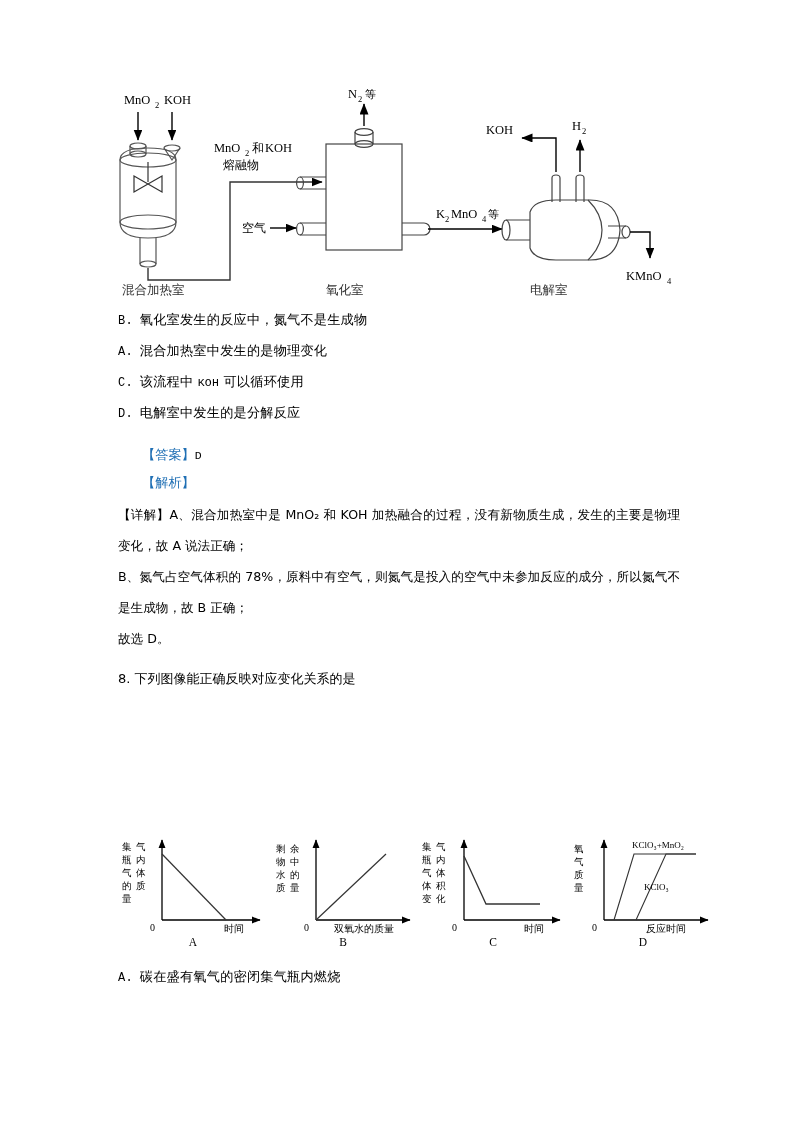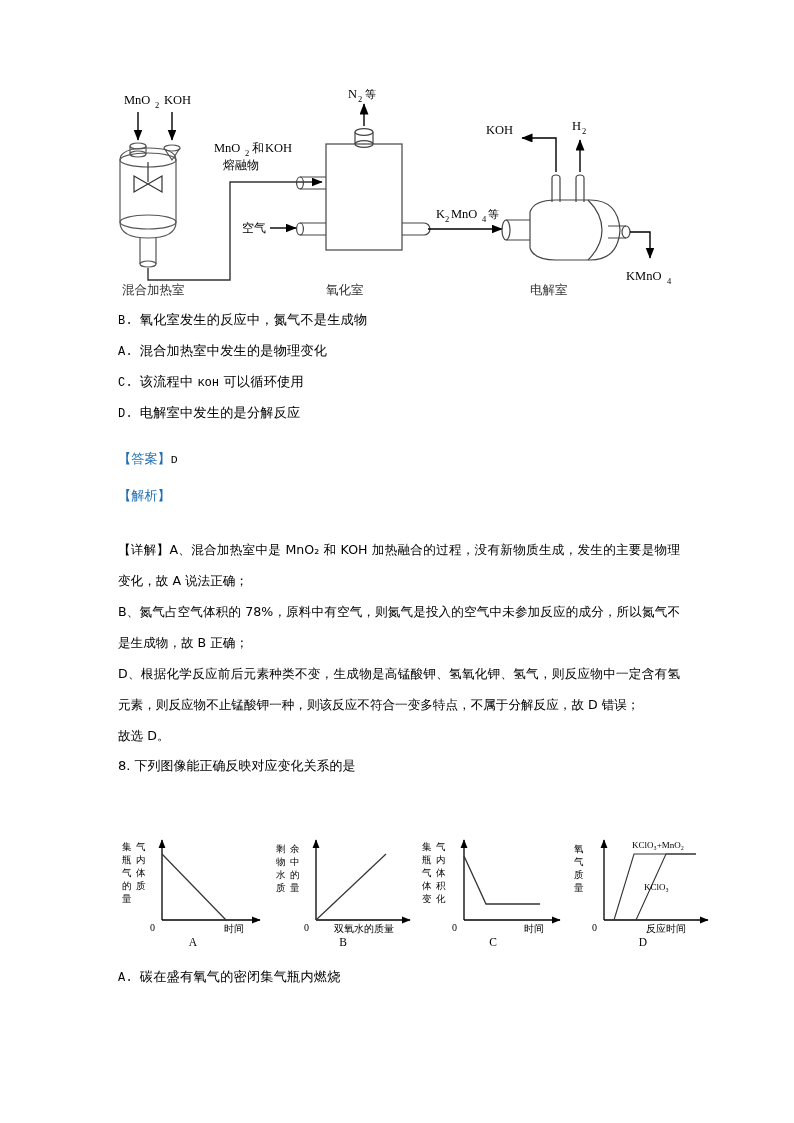--- a/index.html
+++ b/index.html
@@ -51,22 +51,23 @@
     padding-right: 7px;
   }
   .cn { font-family: "DejaVu Sans", "Liberation Sans", sans-serif; font-size: 13.2px; }
   .mono-inline {
     font-family: "Liberation Mono", "DejaVu Sans Mono", monospace;
     font-size: 11.5px;
   }
   .blue { color: #1f6fb4; }
   .ans-line {
     font-size: 13.2px;
-    line-height: 36px;
+    line-height: 27px;
     white-space: nowrap;
+    margin-left: 24px;
   }
   .para {
     font-family: "DejaVu Sans", "Liberation Sans", sans-serif;
     font-size: 12.6px;
     line-height: 31px;
     text-align: justify;
     margin: 0;
   }
   .q8 {
     font-family: "DejaVu Sans", "Liberation Sans", sans-serif;
@@ -245,30 +246,29 @@
     </div>
 
     <div class="ans-line" style="margin-top:12px;">
       <span class="cn blue">【答案】</span><span class="mono-inline">D</span>
     </div>
 
     <div class="ans-line">
       <span class="cn blue">【解析】</span>
     </div>
 
-    <p class="para" style="margin-top:20px;"><span>【详解】</span><span>A、混合加热室中是 MnO₂ 和 KOH 加热融合的过程，没有新物质生成，发生的主要是物理变化，故 A 说法正确；</span></p>
+    <p class="para" style="margin-top:3px;"><span>【详解】</span><span>A、混合加热室中是 MnO₂ 和 KOH 加热融合的过程，没有新物质生成，发生的主要是物理变化，故 A 说法正确；</span></p>
 
     <p class="para">B、氮气占空气体积的 78%，原料中有空气，则氮气是投入的空气中未参加反应的成分，所以氮气不是生成物，故 B 正确；</p>
 
 
-    <p class="para">D、根据化学反应前后元素种类不变，生成物是高锰酸钾、氢氧化钾、氢气，则反应物中一定含有氢元素，则反应物不止锰酸钾一种，则该反应不符合一变多特点，不属于分解反应，故 D 错误；</p>
 
     <p class="para">故选 D。</p>
 
-    <div class="q8" style="margin-top:0;">
+    <div class="q8" style="margin-top:10px;">
       <span>8.</span>
       <span>下列图像能正确反映对应变化关系的是</span>
     </div>
   </div>
 
   <div class="graph-row">
 
     <div class="graph-cell" style="left:0px;">
       <svg width="150" height="110" viewBox="0 0 150 110" xmlns="http://www.w3.org/2000/svg">
         <defs>

